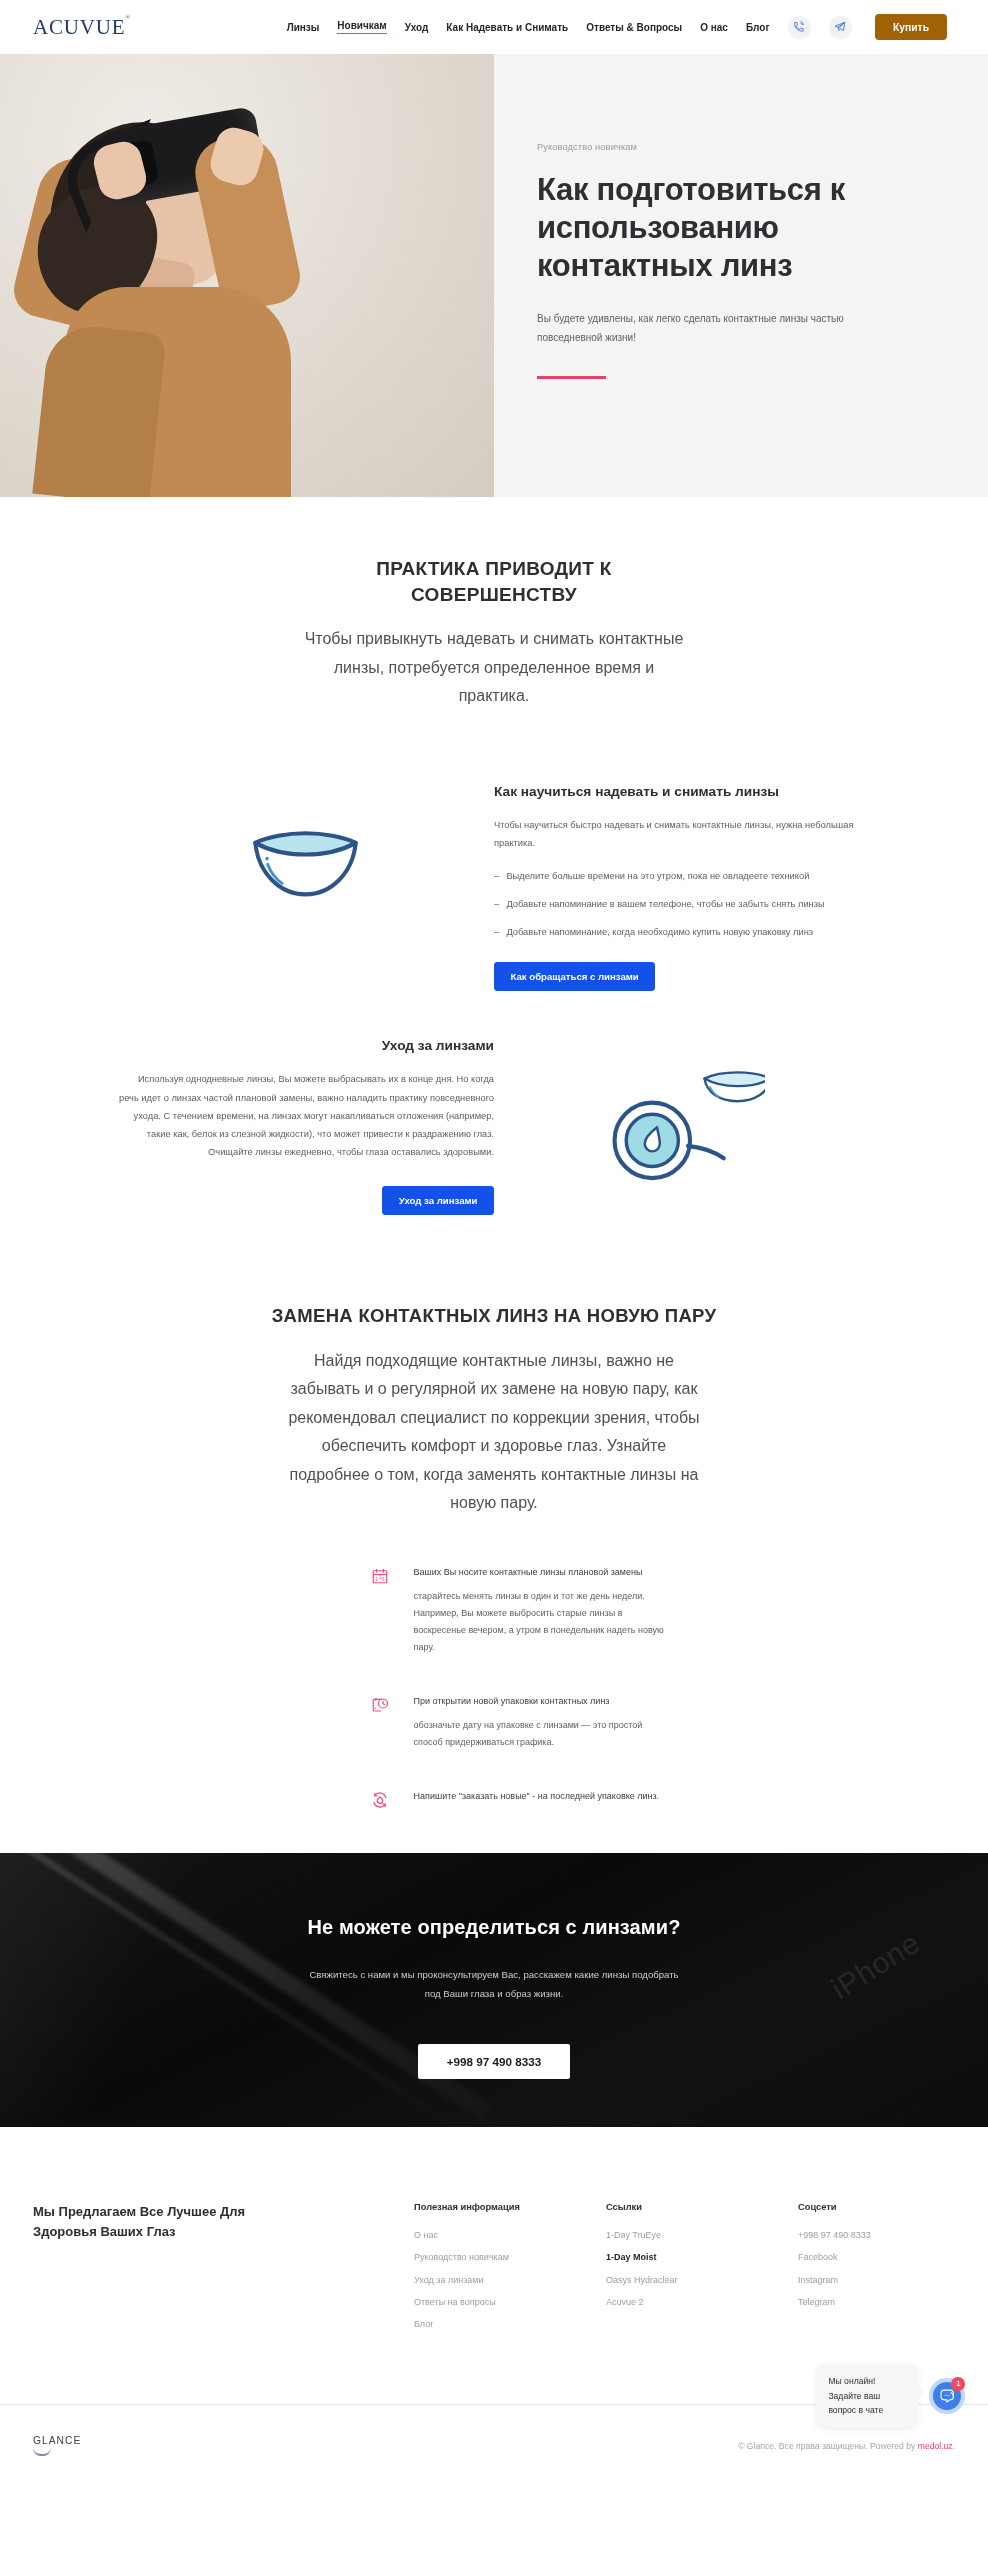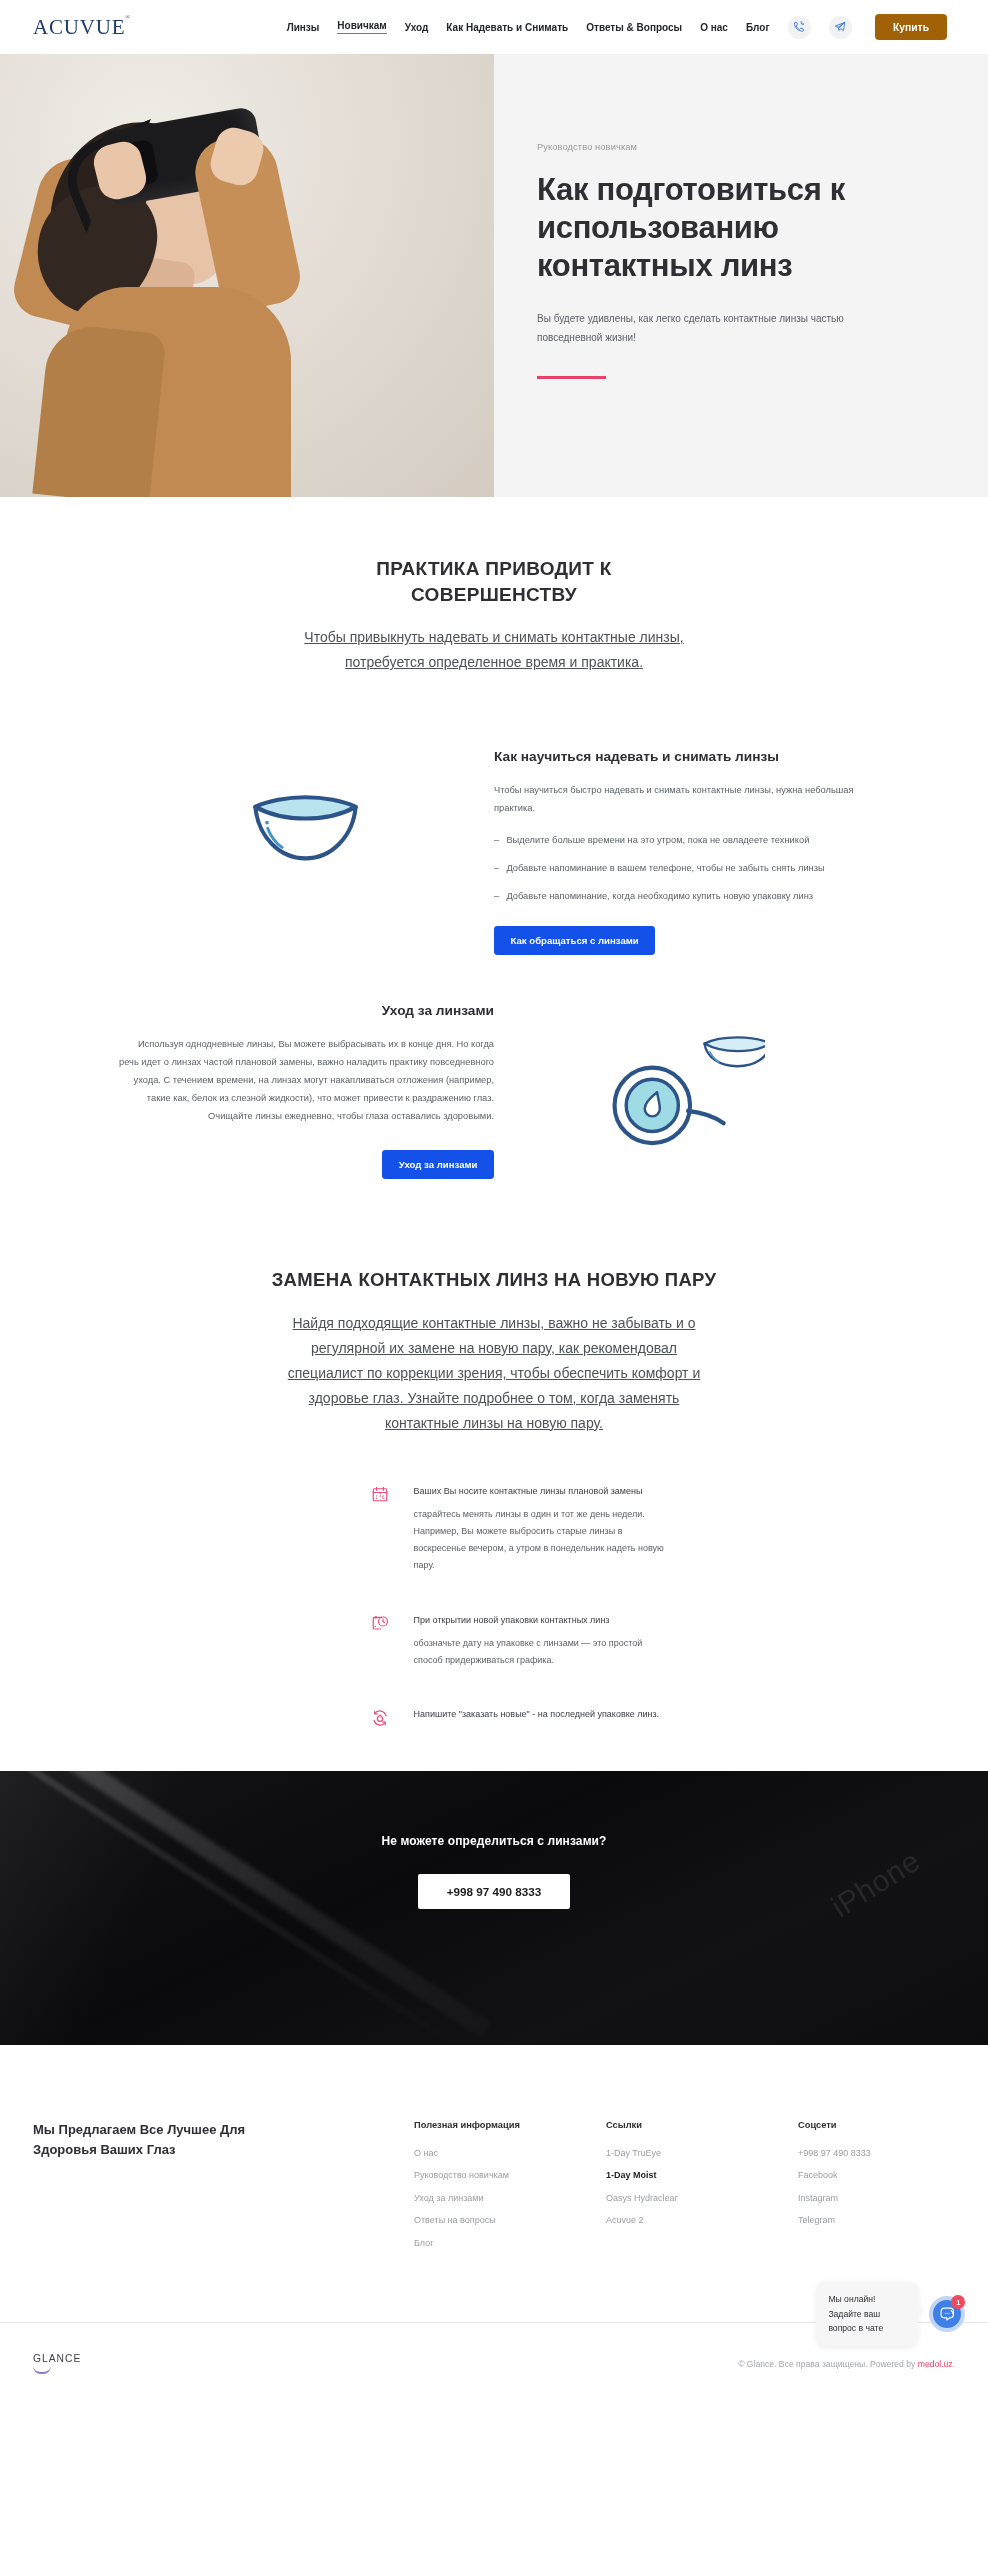--- a/index.html
+++ b/index.html
@@ -186,26 +186,25 @@
     font-size: 19px;
     font-weight: 700;
     letter-spacing: 0.3px;
     color: #2f2f33;
     line-height: 1.35;
     max-width: 384px;
     margin: 0 auto 18px;
     text-transform: uppercase;
   }
   .sec-sub {
-    font-size: 14px;
+    font-size: 16px;
     line-height: 1.78;
     color: #4e5257;
     max-width: 384px;
     margin: 0 auto;
-    text-decoration: underline;
   }
 
   
   .block {
     display: flex;
     align-items: flex-start;
     max-width: 810px;
     margin: 0 auto;
     padding: 0 27.4px;
   }
@@ -326,21 +325,21 @@
   .cta-phone-word {
     position:absolute; right:63px; top:96px;
     color: rgba(255,255,255,.09);
     font-size: 30px; letter-spacing: 0.7px;
     transform: rotate(-32deg);
     font-family: "Liberation Sans", sans-serif;
   }
   .cta-inner { position: relative; text-align: center; z-index: 2; }
   .cta-h {
     color: #fff;
-    font-size: 12px;
+    font-size: 20px;
     font-weight: 700;
     margin-bottom: 26px;
     letter-spacing: 0.1px;
   }
   .cta-p {
     color: #cfcfd2;
     font-size: 9.6px;
     line-height: 2;
     max-width: 384px;
     margin: 0 auto 41px;
@@ -623,20 +622,21 @@
     </div>
   </section>
 
   <section class="cta">
     <div class="cta-bg"></div>
     <div class="cta-streak"></div>
     <div class="cta-streak2"></div>
     <div class="cta-phone-word">iPhone</div>
     <div class="cta-inner">
       <h2 class="cta-h">Не можете определиться с линзами?</h2>
+      <p class="cta-p">Свяжитесь с нами и мы проконсультируем Вас, расскажем какие линзы подобрать под Ваши глаза и образ жизни.</p>
       <button class="cta-phone">+998 97 490 8333</button>
     </div>
   </section>
 
   <footer>
     <div class="footer">
       <div class="f-head">Мы Предлагаем Все Лучшее Для Здоровья Ваших Глаз</div>
       <div class="f-cols">
 
         <div class="f-col">

